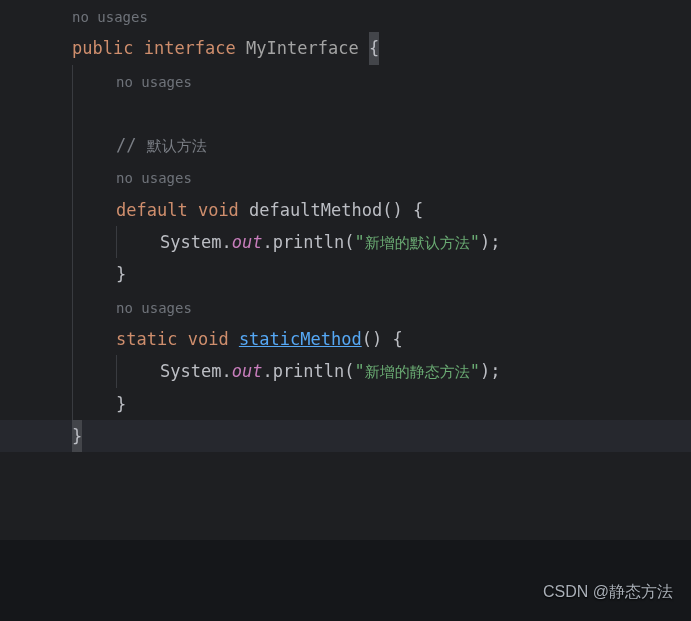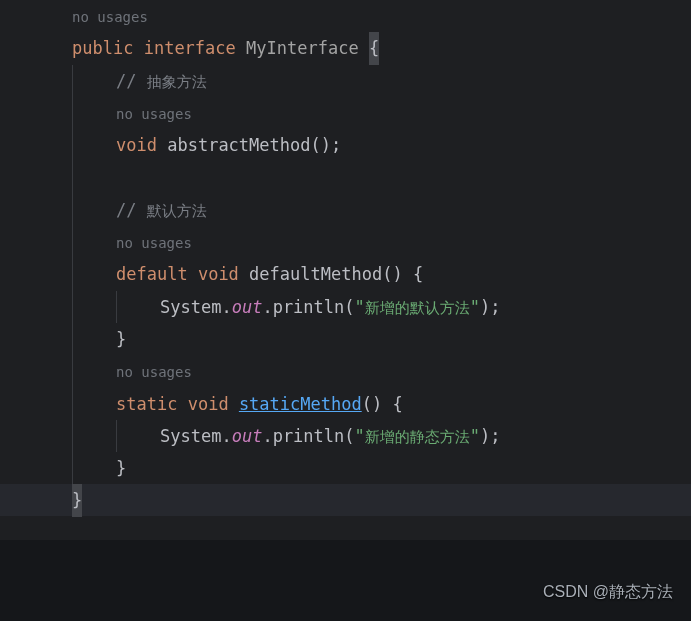--- a/index.html
+++ b/index.html
@@ -73,25 +73,23 @@
 
 <div class="editor">
 
   <div class="line rel"><span class="hint">no usages</span></div>
 
   <div class="line rel"><span class="kw">public</span> <span class="kw">interface</span> <span class="iface">MyInterface</span> <span class="punct brace-hi">{</span></div>
 
   <div class="blockwrap">
     <div class="indent-guide"></div>
 
-    <div class="line rel"><span class="comment">// </span><span class="comment comment-cn">抽象方法</span></div>
 
     <div class="line rel"><span class="hint">no usages</span></div>
 
-    <div class="line rel"><span class="kw">void</span> <span class="ident">abstractMethod</span><span class="punct">();</span></div>
 
     <div class="line rel">&nbsp;</div>
 
     <div class="line rel"><span class="comment">// </span><span class="comment comment-cn">默认方法</span></div>
 
     <div class="line rel"><span class="hint">no usages</span></div>
 
     <div class="line rel"><span class="kw">default</span> <span class="kw">void</span> <span class="ident">defaultMethod</span><span class="punct">() {</span></div>
 
     <div class="blockwrap2">

